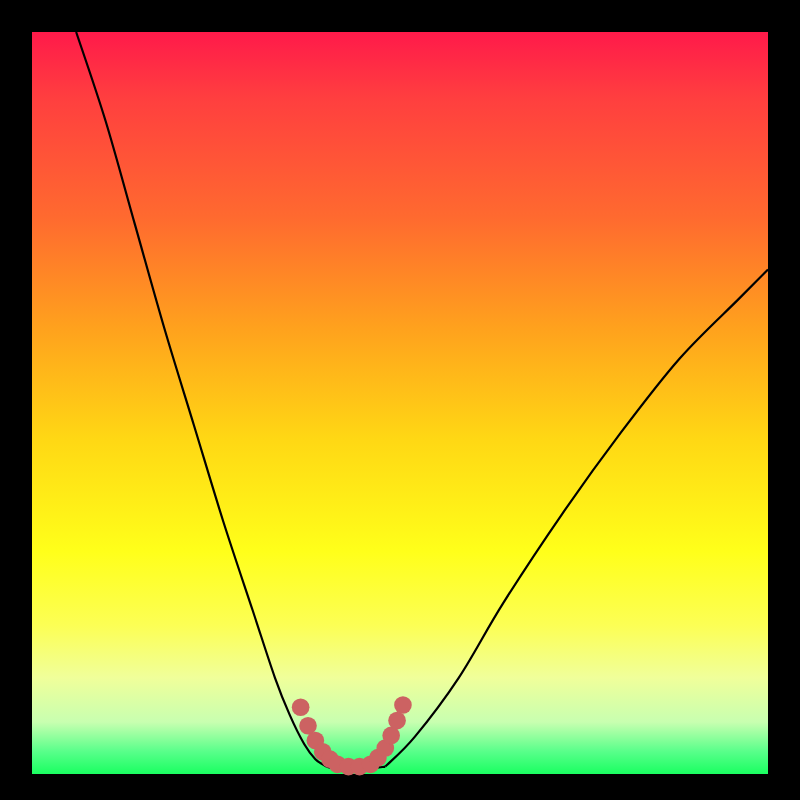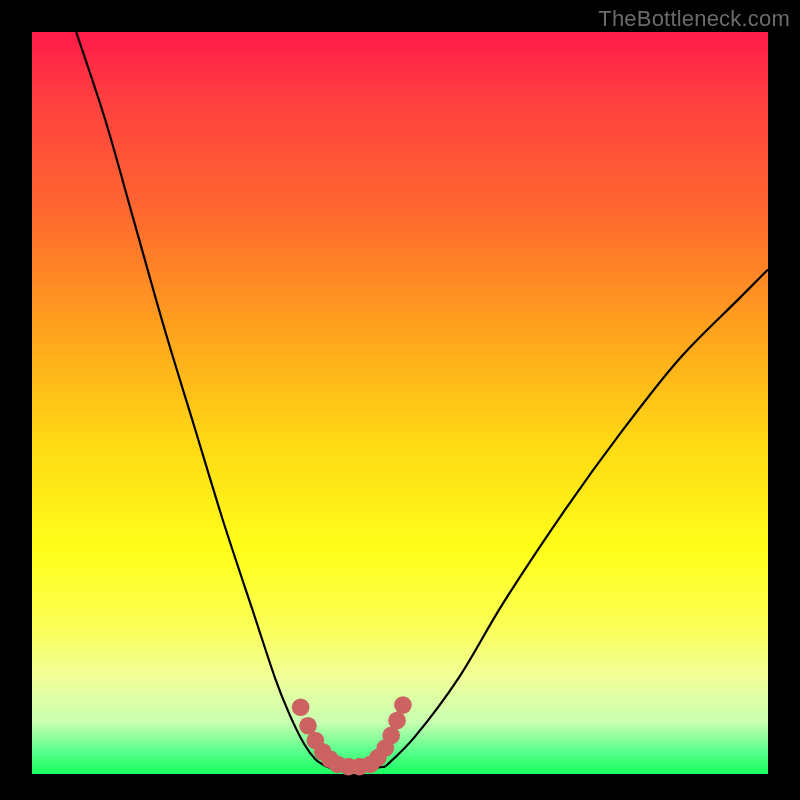--- a/index.html
+++ b/index.html
@@ -87,14 +87,13 @@
           <circle cx="327.52" cy="734.58" r="8.832" class="marker"></circle>
           <circle cx="338.56" cy="732.354" r="8.832" class="marker"></circle>
           <circle cx="345.91999999999996" cy="725.676" r="8.832" class="marker"></circle>
           <circle cx="353.28" cy="716.03" r="8.832" class="marker"></circle>
           <circle cx="359.168" cy="703.4159999999999" r="8.832" class="marker"></circle>
           <circle cx="365.056" cy="688.576" r="8.832" class="marker"></circle>
           <circle cx="370.944" cy="672.994" r="8.832" class="marker"></circle>
         </g>
     </svg>
   </div>
-  <div class="watermark">TheBottleneck.com</div>
 </div>
 
 </body></html>

